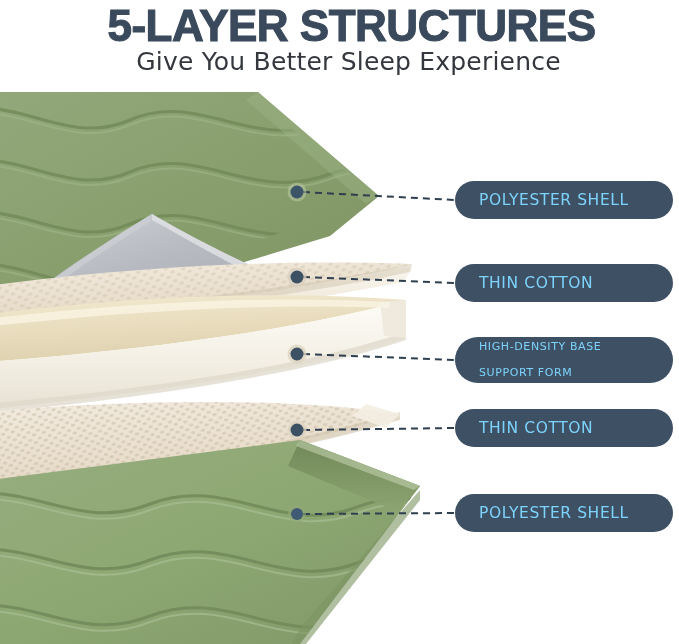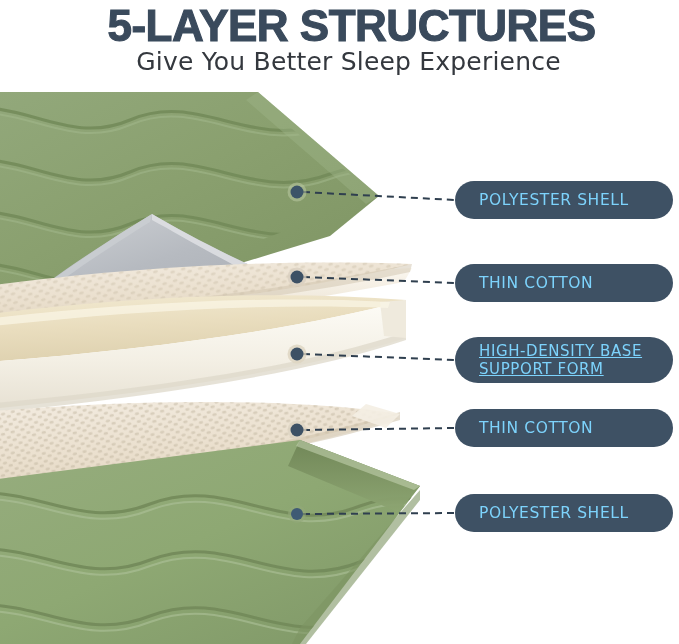--- a/index.html
+++ b/index.html
@@ -70,23 +70,22 @@
     align-items: center;
     padding-left: 24px;
     padding-right: 14px;
     font-family: "DejaVu Sans", sans-serif;
     font-size: 15.5px;
     line-height: 18px;
     letter-spacing: 0.6px;
     white-space: pre-line;
   }
   .pill.two-line {
-    font-size: 15px;
-    line-height: 18px;
-    text-decoration: underline;
+    font-size: 11px;
+    line-height: 26px;
   }
 </style>
 </head>
 <body>
 
 <div id="stage">
 
   <svg id="art" viewBox="0 0 679 644" aria-hidden="true">
     <defs>
 

